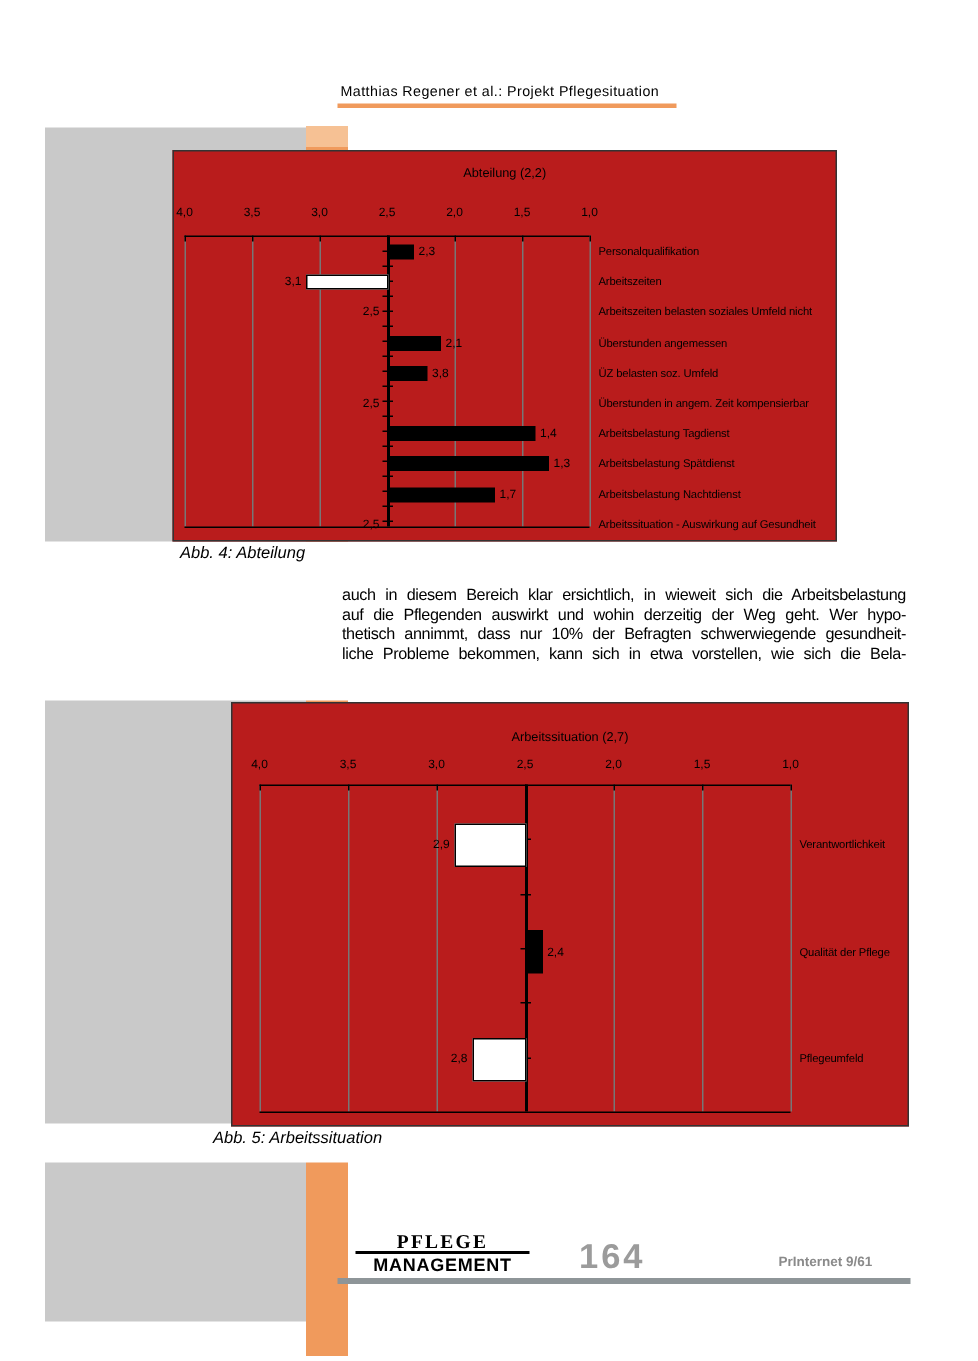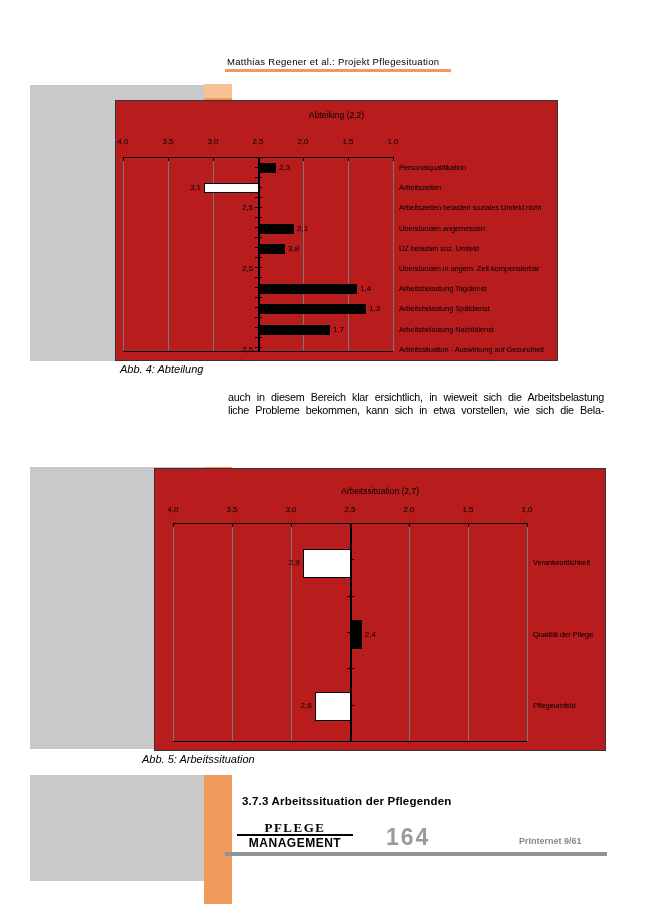--- a/index.html
+++ b/index.html
@@ -126,20 +126,22 @@
       <div class="c-cat" style="left: 283px; top: 223.6px;">Arbeitsbelastung Nachtdienst</div>
       <div class="c-bar-black" style="left: 142px; top: 223.6px; width: 72px; height: 10px;"></div>
       <div class="c-val" style="left: 217px; top: 223.6px;">1,7</div>
       <div class="c-cat" style="left: 283px; top: 243.8px;">Arbeitssituation - Auswirkung auf Gesundheit</div>
       <div class="c-val" style="left: 112px; top: 243.8px; width: 25px; text-align: right;">2,5</div>
     </div>
   <div class="fig-caption" style="left:120px;top:363px;">Abb. 4: Abteilung</div>
 
   <div id="paragraph">
       <div class="para-line">auch in diesem Bereich klar ersichtlich, in wieweit sich die Arbeitsbelastung</div>
+      <div class="para-line">auf die Pflegenden auswirkt und wohin derzeitig der Weg geht. Wer hypo-</div>
+      <div class="para-line">thetisch annimmt, dass nur 10% der Befragten schwerwiegende gesundheit-</div>
       <div class="para-line">liche Probleme bekommen, kann sich in etwa vorstellen, wie sich die Bela-</div>
     </div>
 
   <div class="chart" id="chart-fig5" style="left:130px;top:468px;width:450px;height:281px;margin-left:24px;">
       <div class="c-title" style="left: 0px; right: 0px; top: 17px; text-align: center;">Arbeitssituation (2,7)</div>
       <div class="c-ticklabel" style="left: 6px; top: 36px; width: 24px; text-align: center;">4,0</div>
       <div class="c-grid" style="left: 18px; top: 54px; height: 218px; width: 1px; background: rgb(119, 119, 119);"></div>
       <div class="c-tick" style="left: 18px; top: 54px; height: 4px; width: 1px; background: rgb(0, 0, 0);"></div>
       <div class="c-ticklabel" style="left: 65px; top: 36px; width: 24px; text-align: center;">3,5</div>
       <div class="c-grid" style="left: 77px; top: 54px; height: 218px; width: 1px; background: rgb(119, 119, 119);"></div>
@@ -171,21 +173,20 @@
       <div class="c-val" style="left: 120.8px; top: 89px; width: 24px; text-align: right;">2,9</div>
       <div class="c-cat" style="left: 378px; top: 160.5px;">Qualität der Pflege</div>
       <div class="c-bar-black" style="left: 195px; top: 151px; width: 11.8px; height: 29px;"></div>
       <div class="c-val" style="left: 209.8px; top: 160.5px;">2,4</div>
       <div class="c-cat" style="left: 378px; top: 232px;">Pflegeumfeld</div>
       <div class="c-bar-white" style="left: 159.6px; top: 222.5px; width: 36.4px; height: 29px;"></div>
       <div class="c-val" style="left: 132.6px; top: 232px; width: 24px; text-align: right;">2,8</div>
     </div>
   <div class="fig-caption" style="left:142px;top:753px;">Abb. 5: Arbeitssituation</div>
 
-  <div id="section-heading">3.7.3 Arbeitssituation der Pflegenden</div>
 
   <div id="logo-top">PFLEGE</div>
   <div id="logo-line"></div>
   <div id="logo-bottom">MANAGEMENT</div>
   <div id="footer-page-number">164</div>
   <div id="footer-journal">PrInternet 9/61</div>
   <div id="footer-rule"></div>
 
 </div>
 

